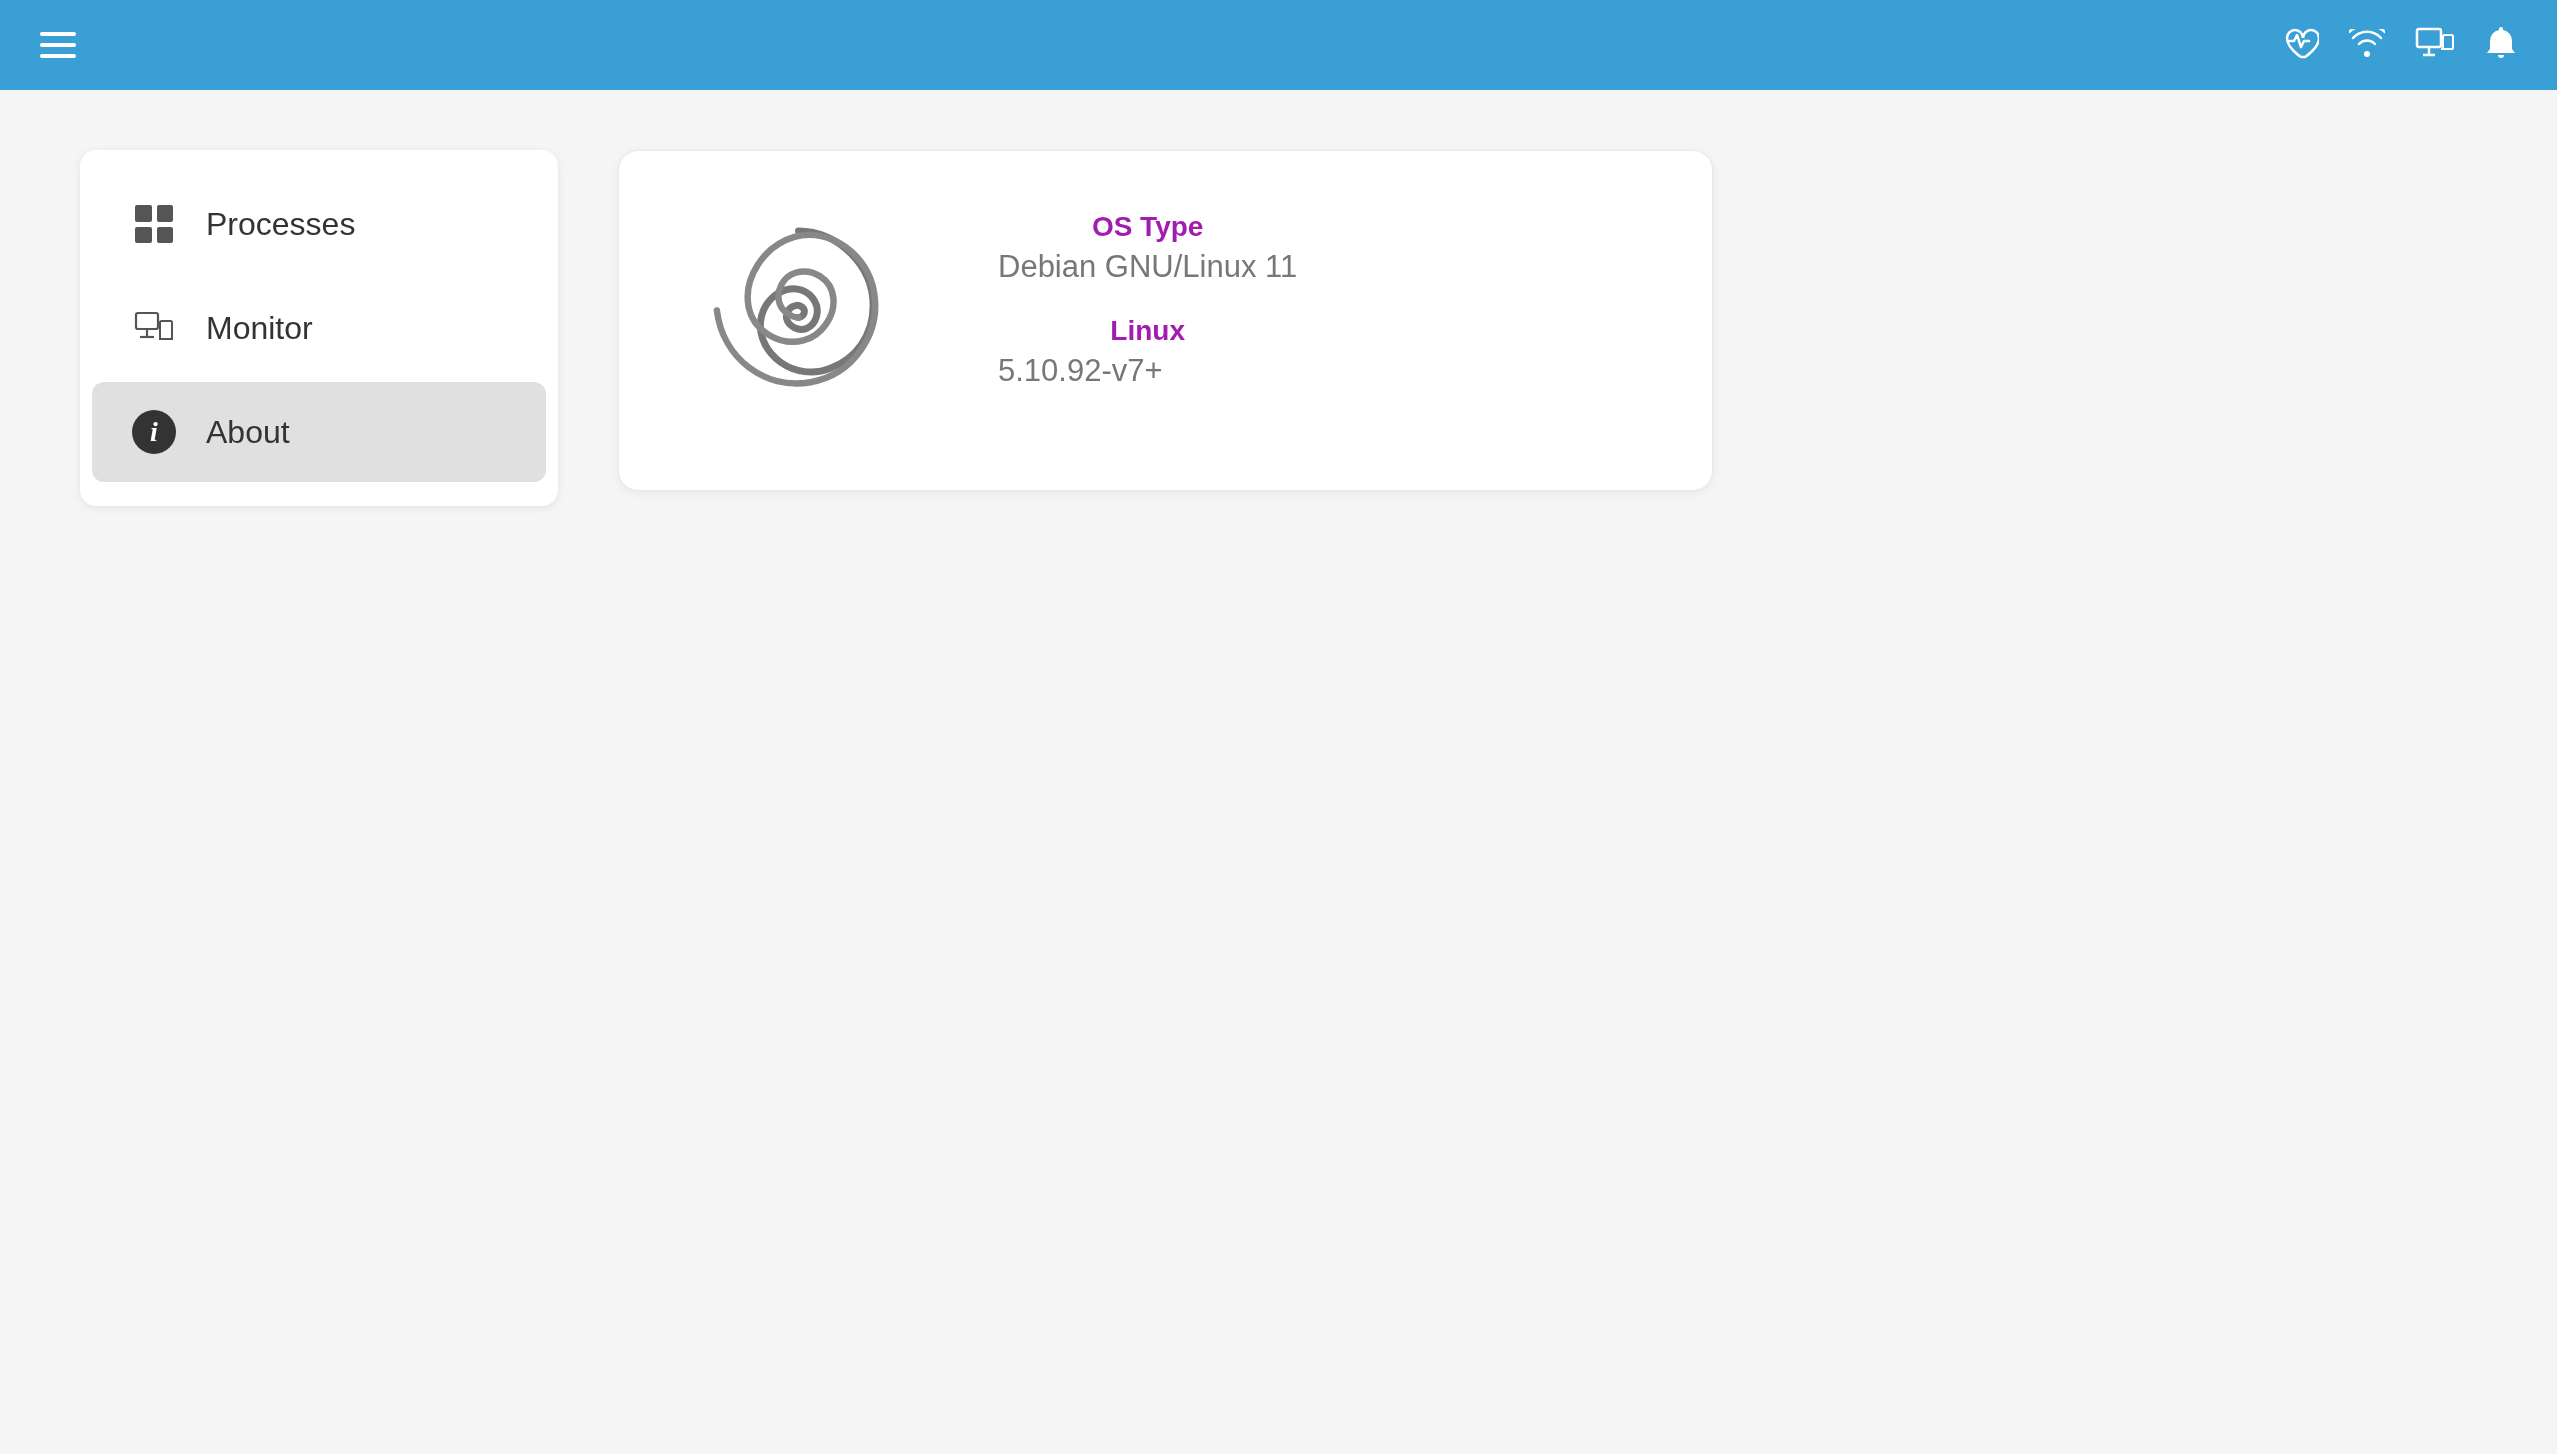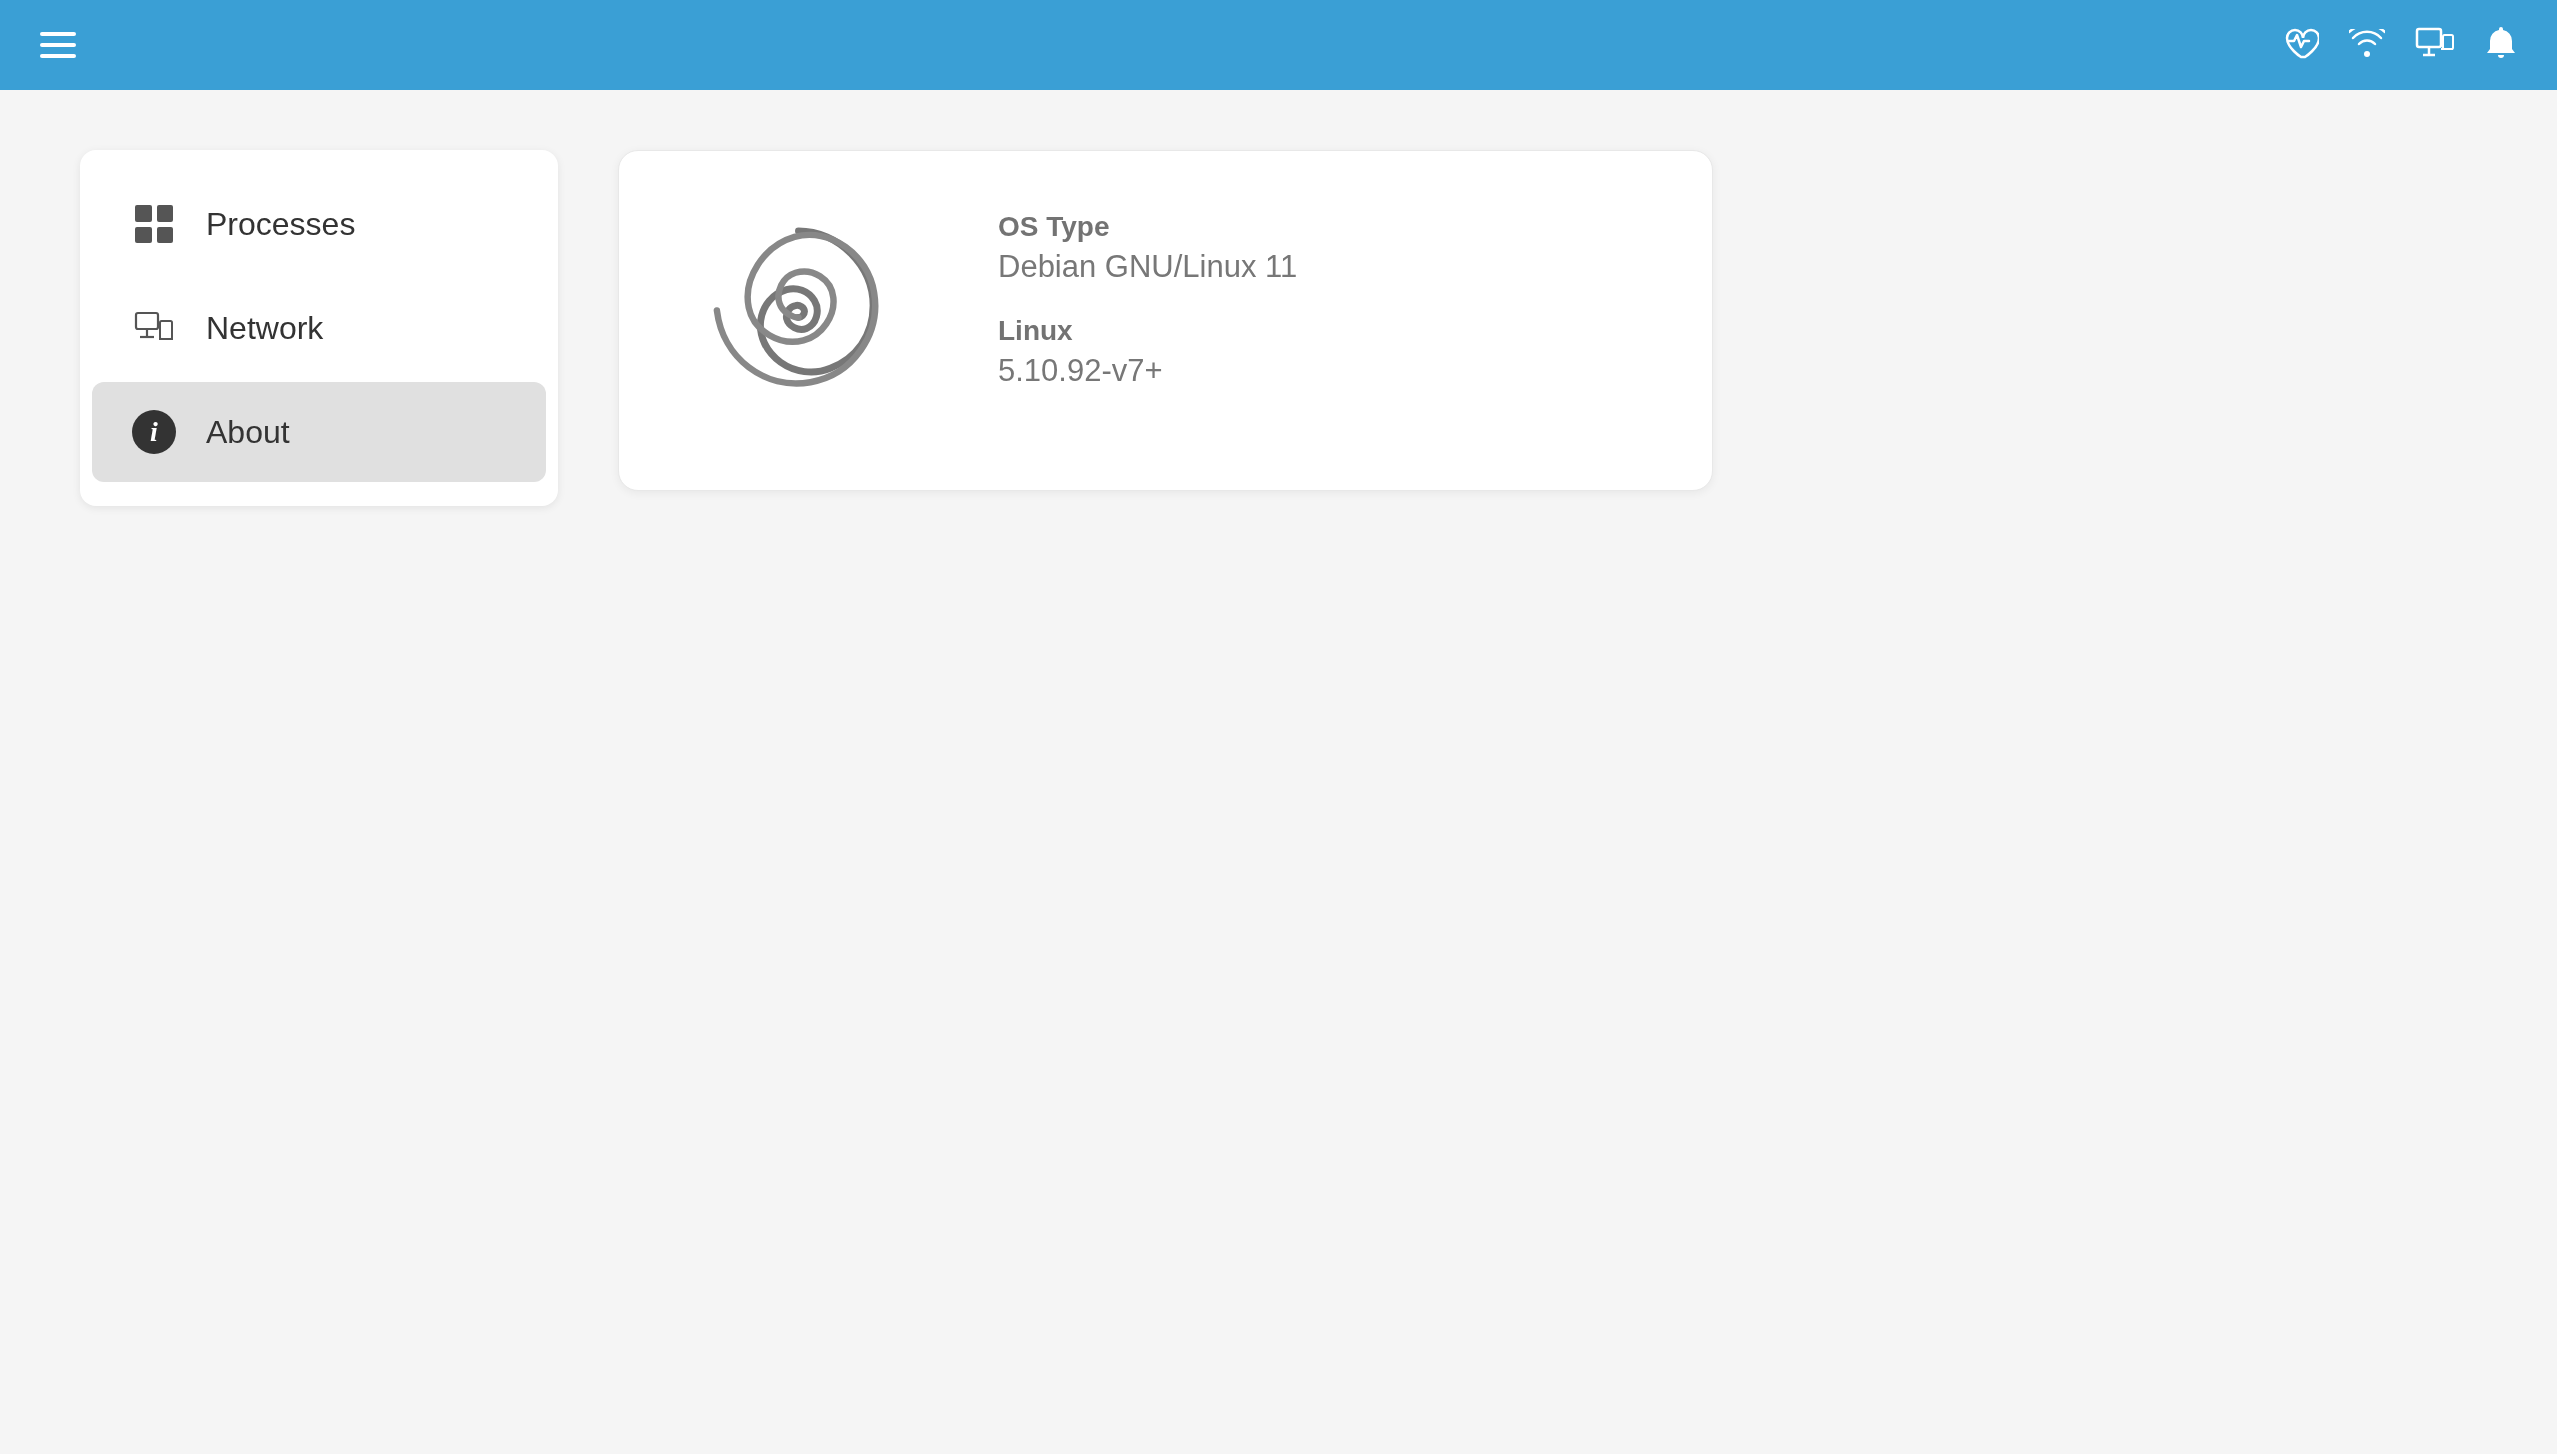--- a/index.html
+++ b/index.html
@@ -166,21 +166,22 @@
 
     .info-row {
       display: flex;
       flex-direction: column;
       gap: 6px;
     }
 
     .info-label {
       font-size: 28px;
       font-weight: 600;
-      color: #737373;
+      color: #a21caf;
+      text-align: center;
     }
 
     .info-value {
       font-size: 31px;
       color: #777;
       font-weight: 400;
     }
   </style>
 </head>
 <body>
@@ -250,21 +251,21 @@
     <div class="sidebar-item">
       <div class="sidebar-item-icon">
         <svg width="42" height="42" viewBox="0 0 42 42" fill="none">
           <rect x="3" y="6" width="22" height="16" rx="2" stroke="#555" stroke-width="2.2"></rect>
           <line x1="14" y1="22" x2="14" y2="30" stroke="#555" stroke-width="2.2"></line>
           <line x1="7" y1="30" x2="21" y2="30" stroke="#555" stroke-width="2.2"></line>
           <rect x="27" y="14" width="12" height="18" rx="1.5" stroke="#555" stroke-width="2"></rect>
           <line x1="26" y1="32" x2="40" y2="32" stroke="#555" stroke-width="2"></line>
         </svg>
       </div>
-      <span class="sidebar-item-label">Network</span>
+      <span class="sidebar-item-label">Monitor</span>
     </div>
 
     <div class="sidebar-item active">
       <div class="sidebar-item-icon">
         <div class="info-circle">i</div>
       </div>
       <span class="sidebar-item-label">About</span>
     </div>
 
   </div>

